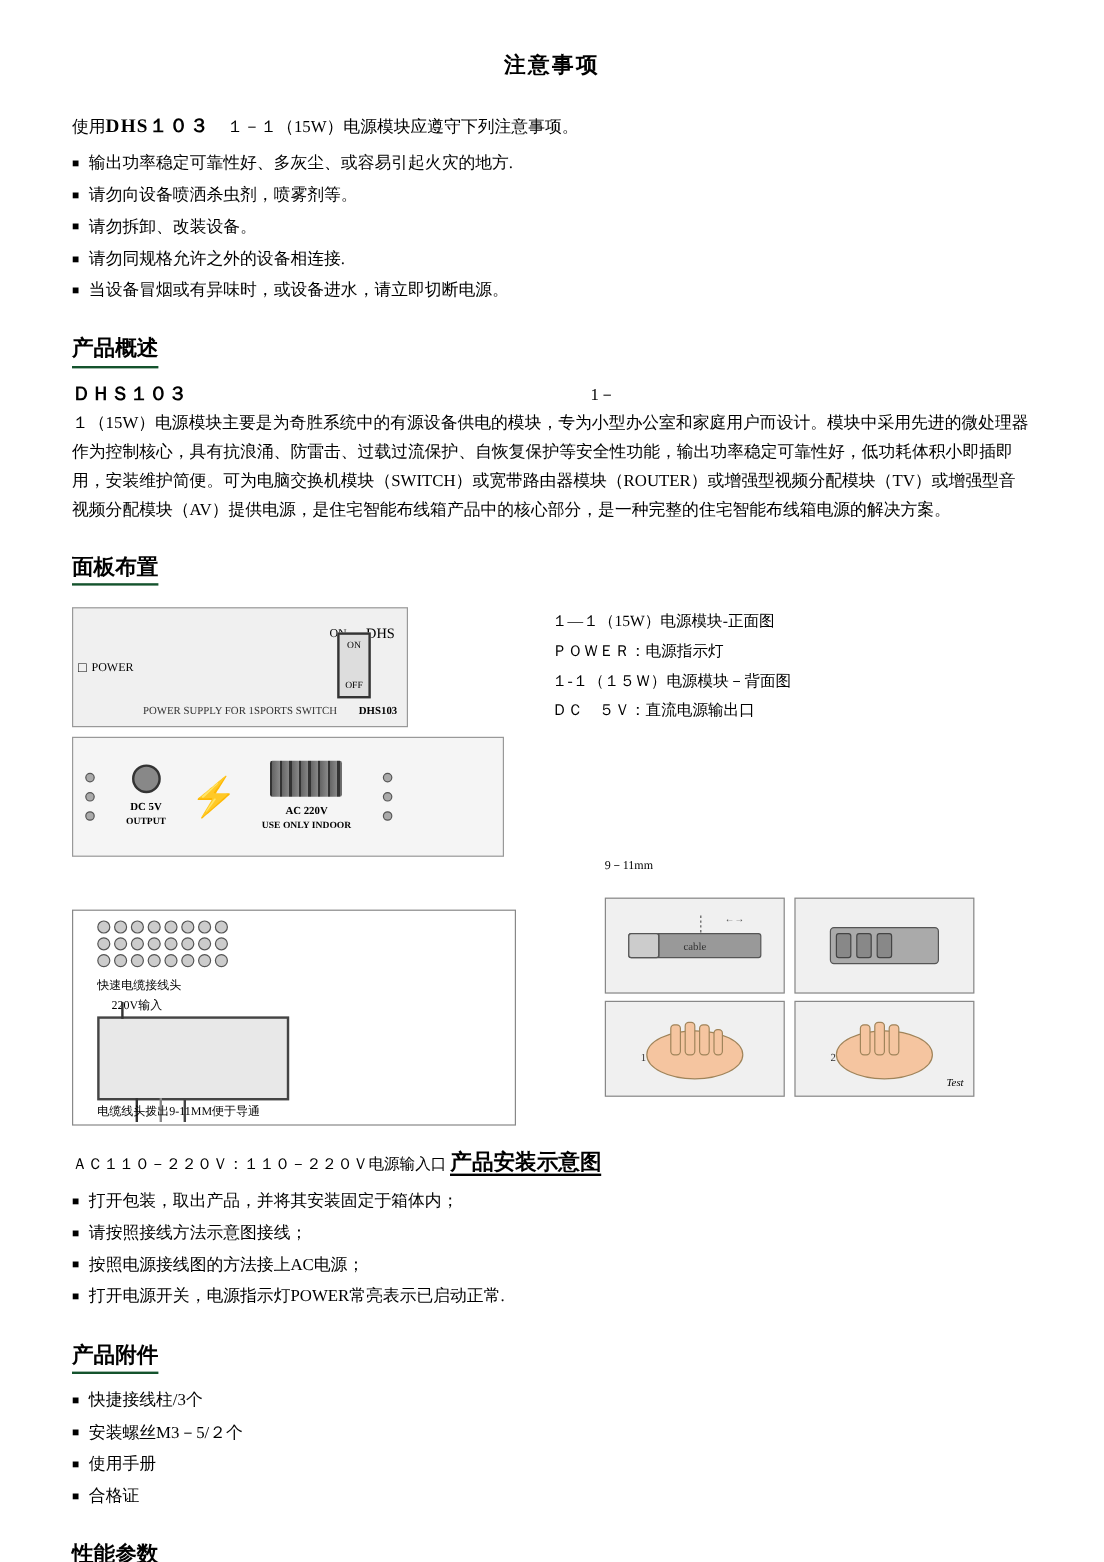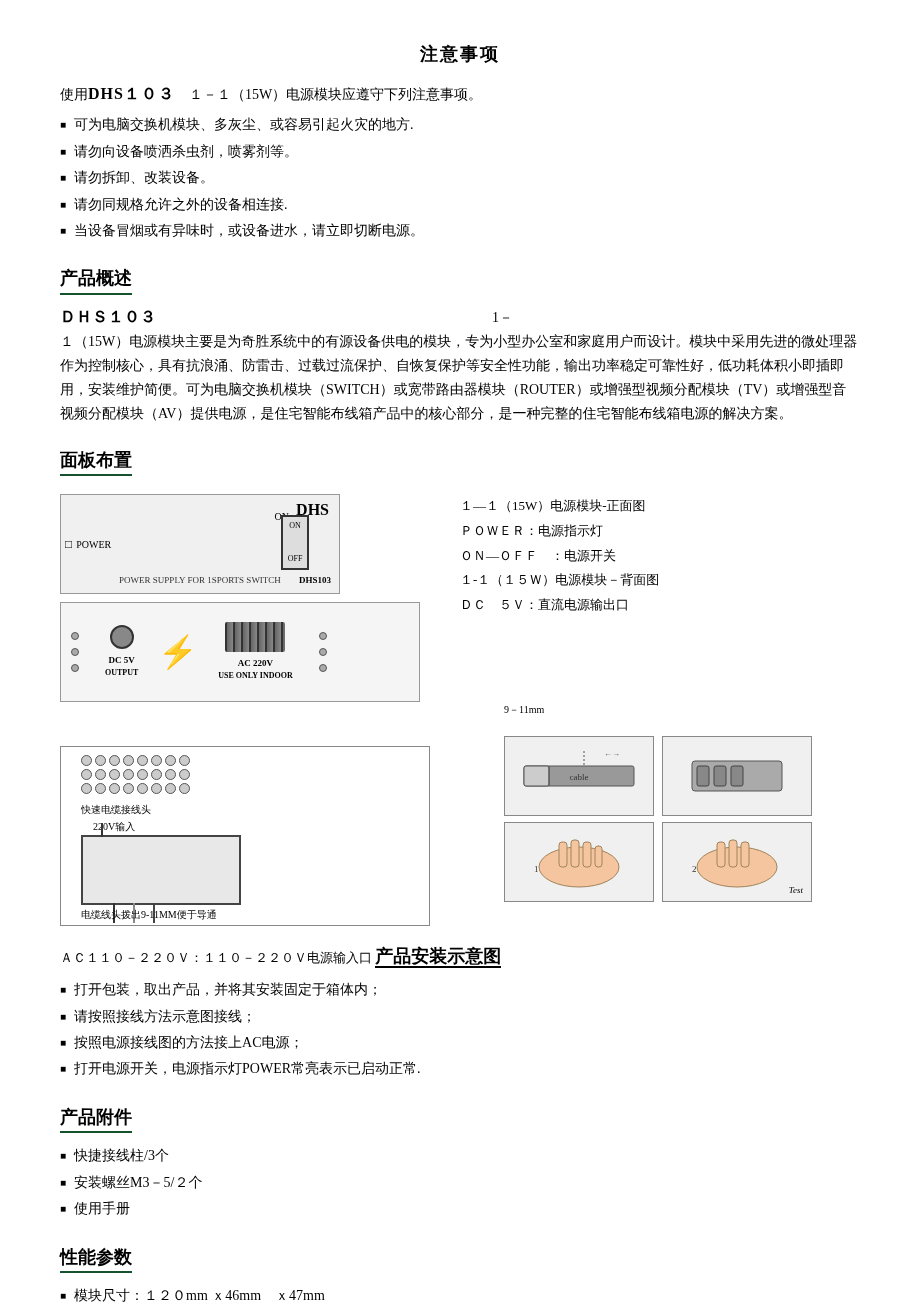--- a/index.html
+++ b/index.html
@@ -11,21 +11,21 @@
       font-size: 14px;
       color: #000;
       padding: 40px 60px;
       line-height: 1.6;
     }
 
     .page-title {
       text-align: center;
       font-size: 18px;
       font-weight: bold;
-      margin-bottom: 12px;
+      margin-bottom: 24px;
       letter-spacing: 2px;
     }
 
     .intro-line {
       margin-bottom: 8px;
       font-size: 14px;
     }
 
     .intro-line .bold-brand {
       font-weight: bold;
@@ -95,24 +95,24 @@
       height: 100px;
       position: relative;
       display: flex;
       align-items: center;
       justify-content: space-between;
       padding: 0 10px;
     }
 
     .panel-diagram .dhs-label {
       position: absolute;
-      top: 2px;
+      top: 12px;
       right: 10px;
-      font-weight: bold;
-      font-size: 16px;
+      font-weight: normal;
+      font-size: 12px;
     }
 
     .panel-diagram .on-off {
       position: absolute;
       top: 14px;
       right: 50px;
       font-size: 10px;
       text-align: center;
     }
 
@@ -262,21 +262,21 @@
 <div class="page-title">注意事项</div>
 
 
 <div class="intro-line">
   使用<span class="bold-brand">DHS１０３</span>　１－１（15W）电源模块应遵守下列注意事项。
 </div>
 
 
 <ul class="bullet-list">
   <li>
-      <span>可为电脑交换机模块、多灰尘、或容易引起火灾的地方.</span>
+      <span>输出功率稳定可靠性好、多灰尘、或容易引起火灾的地方.</span>
     </li>
   <li>
       <span>请勿向设备喷洒杀虫剂，喷雾剂等。</span>
     </li>
   <li>
       <span>请勿拆卸、改装设备。</span>
     </li>
   <li>
       <span>请勿同规格允许之外的设备相连接.</span>
     </li>
@@ -333,21 +333,20 @@
         <div style="width:8px;height:8px;border-radius:50%;border:1px solid #555;background:#aaa;"></div>
         <div style="width:8px;height:8px;border-radius:50%;border:1px solid #555;background:#aaa;"></div>
         <div style="width:8px;height:8px;border-radius:50%;border:1px solid #555;background:#aaa;"></div>
       </div>
     </div>
   </div>
 
   <div class="panel-right">
     <div>１—１（15W）电源模块-正面图</div>
     <div>ＰＯＷＥＲ：电源指示灯</div>
-    <div>ＯＮ—ＯＦＦ　：电源开关</div>
     <div>１-１（１５Ｗ）电源模块－背面图</div>
     <div>ＤＣ　５Ｖ：直流电源输出口</div>
   </div>
 </div>
 
 
 <div class="diagram-section">
 
   <div class="left-diagrams">
 
@@ -480,20 +479,23 @@
 <ul class="bullet-list">
   <li>
       <span>快捷接线柱/3个</span>
     </li>
   <li>
       <span>安装螺丝M3－5/２个</span>
     </li>
   <li>
       <span>使用手册</span>
     </li>
+  <li>
+      <span>合格证</span>
+    </li>
 </ul>
 
 
 <div class="section-title">性能参数</div>
 <ul class="bullet-list">
   <li>
       <span>模块尺寸：１２０mm ｘ46mm　ｘ47mm</span>
     </li>
 
 </ul>

